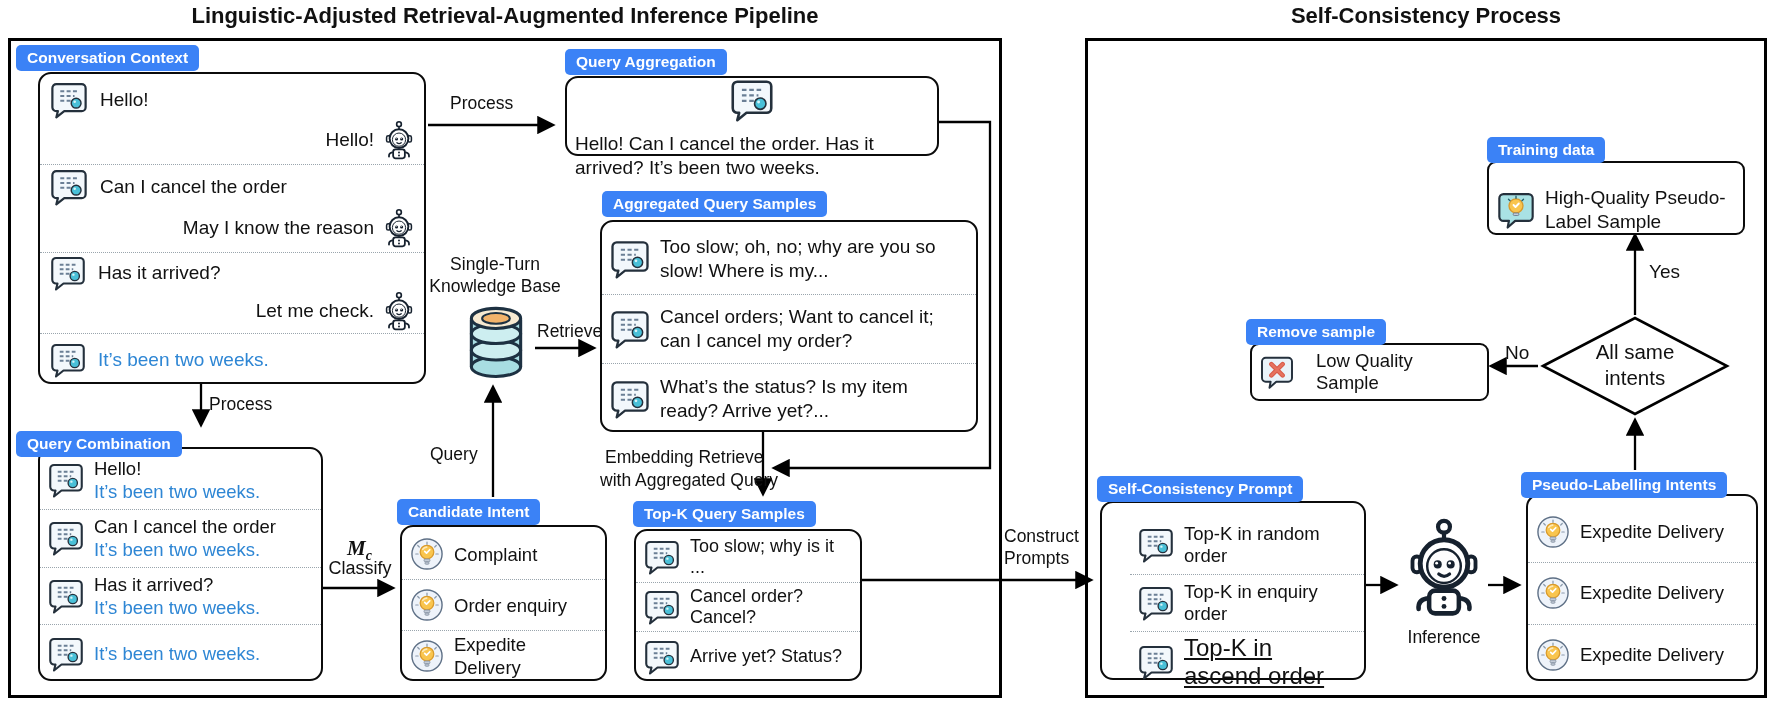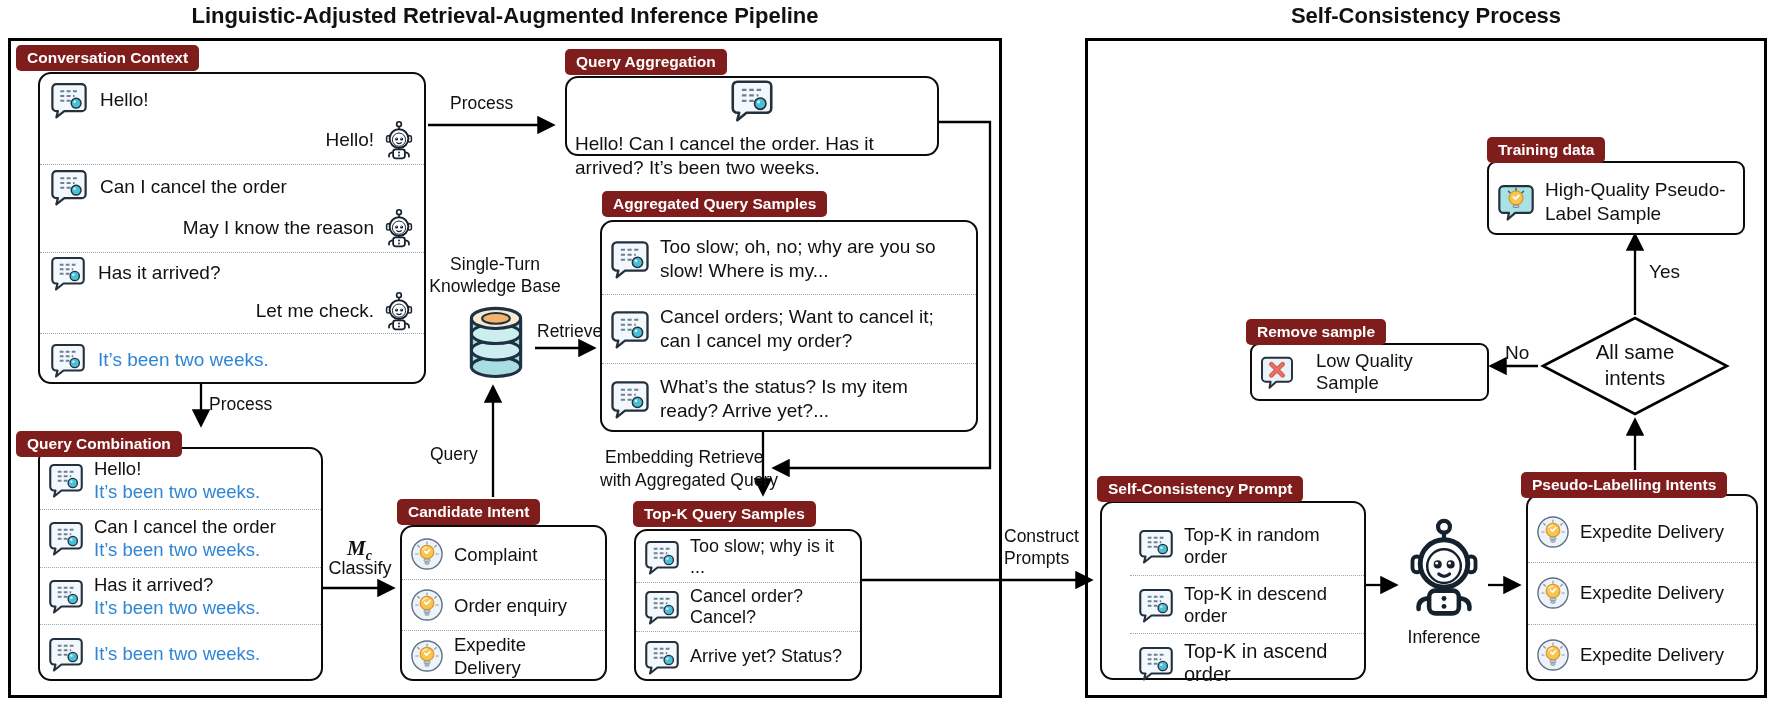--- a/index.html
+++ b/index.html
@@ -1,21 +1,21 @@
 <!DOCTYPE html>
 <html><head>
 <meta charset="utf-8">
 <style>
   html,body{margin:0;padding:0;background:#fff;}
   #canvas{position:relative;width:1778px;height:712px;background:#fff;
           font-family:"Liberation Sans",sans-serif;color:#111;overflow:hidden;}
   .title{position:absolute;font-size:22px;font-weight:bold;text-align:center;color:#111;}
   .panel{position:absolute;border:3px solid #000;background:#fff;z-index:0;}
   .box{position:absolute;border:2.5px solid #0b0b0b;border-radius:13px;background:#fff;z-index:2;}
-  .taglabel{position:absolute;background:#7f1d1d;color:#fff;font-weight:bold;font-size:15.5px;
+  .taglabel{position:absolute;background:#3b82f6;color:#fff;font-weight:bold;font-size:15.5px;
             padding:4px 11px;border-radius:5px;z-index:4;white-space:nowrap;}
   .flt{position:absolute;font-size:17.5px;color:#111;z-index:3;white-space:nowrap;}
   .rows{display:flex;flex-direction:column;height:100%;}
   .row{display:flex;align-items:center;gap:10px;padding:2px 8px;border-bottom:1.6px dotted #9aa5ad;flex:1;}
   .row:last-child{border-bottom:none;}
   .msg{font-size:18.5px;line-height:23px;}
   .blue{color:#2e86d4;}
   .conv-row{display:flex;flex-direction:column;justify-content:space-evenly;border-bottom:1.6px dotted #9aa5ad;padding:2px 6px;}
   .conv-row:last-child{border-bottom:none;}
   .u-line{display:flex;align-items:center;gap:12px;padding-left:4px;font-size:19px;}
@@ -317,27 +317,27 @@
       <div class="row">
         <svg class="icon" width="36" height="36">
             <use href="#icon-chat"></use>
           </svg>
         <span style="font-size:18.5px;">Top-K in random order</span>
       </div>
       <div class="row">
         <svg class="icon" width="36" height="36">
             <use href="#icon-chat"></use>
           </svg>
-        <span style="font-size:18.5px;">Top-K in descend order</span>
-      </div>
-      <div class="row">
-        <svg class="icon" width="36" height="36">
-            <use href="#icon-chat"></use>
-          </svg>
-        <span style="font-size:20px;">Top-K in ascend order</span>
+        <span style="font-size:18.5px;">Top-K in enquiry order</span>
+      </div>
+      <div class="row">
+        <svg class="icon" width="36" height="36">
+            <use href="#icon-chat"></use>
+          </svg>
+        <span style="font-size:24px;text-decoration:underline;">Top-K in ascend order</span>
       </div>
     </div>
   </div>
 
   <svg style="position:absolute;left:1402px;top:516px;z-index:2;" width="84" height="102">
       <use href="#icon-robot"></use>
     </svg>
   <div class="flt" style="left:1398px;top:627px;width:92px;text-align:center;">Inference</div>
 
   <div class="taglabel" style="left:1521px;top:472px;">Pseudo-Labelling Intents</div>
@@ -359,21 +359,21 @@
         <svg class="icon" width="34" height="34">
             <use href="#icon-bulb"></use>
           </svg>
         <span style="font-size:18.5px;">Expedite Delivery</span>
       </div>
     </div>
   </div>
 
   <div class="taglabel" style="left:1487px;top:137px;">Training data</div>
   <div class="box" style="left:1487px;top:161px;width:254px;height:70px;border-radius:9px;">
-    <div style="display:flex;align-items:center;gap:9px;height:100%;padding:4px 7px;">
+    <div style="display:flex;align-items:center;gap:9px;height:100%;padding:12px 7px;">
       <svg class="icon" width="40" height="40">
           <use href="#icon-hq"></use>
         </svg>
       <span class="two-line">High-Quality Pseudo-Label Sample</span>
     </div>
   </div>
 
   <div class="taglabel" style="left:1246px;top:319px;">Remove sample</div>
   <div class="box" style="left:1250px;top:343px;width:235px;height:54px;border-radius:9px;">
     <div style="display:flex;align-items:center;gap:21px;height:100%;padding:0 7px;">

